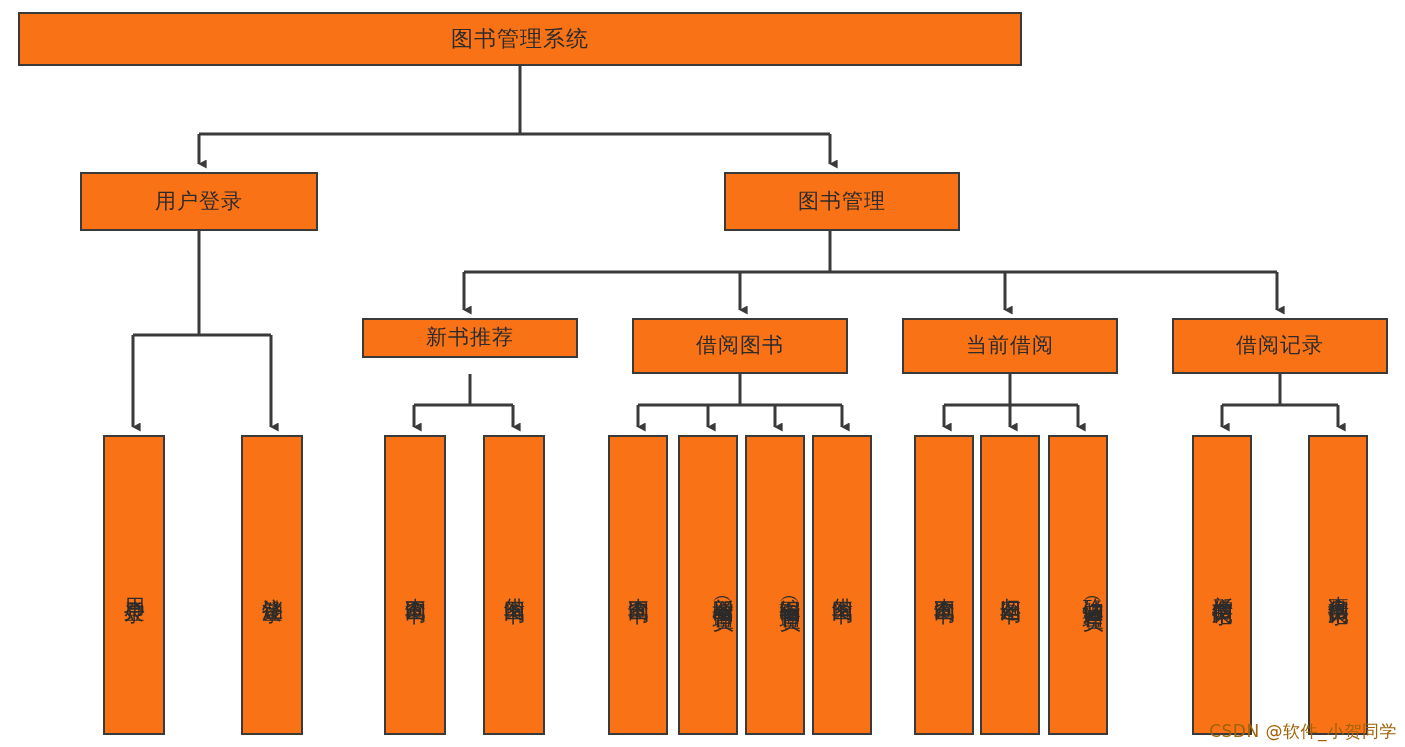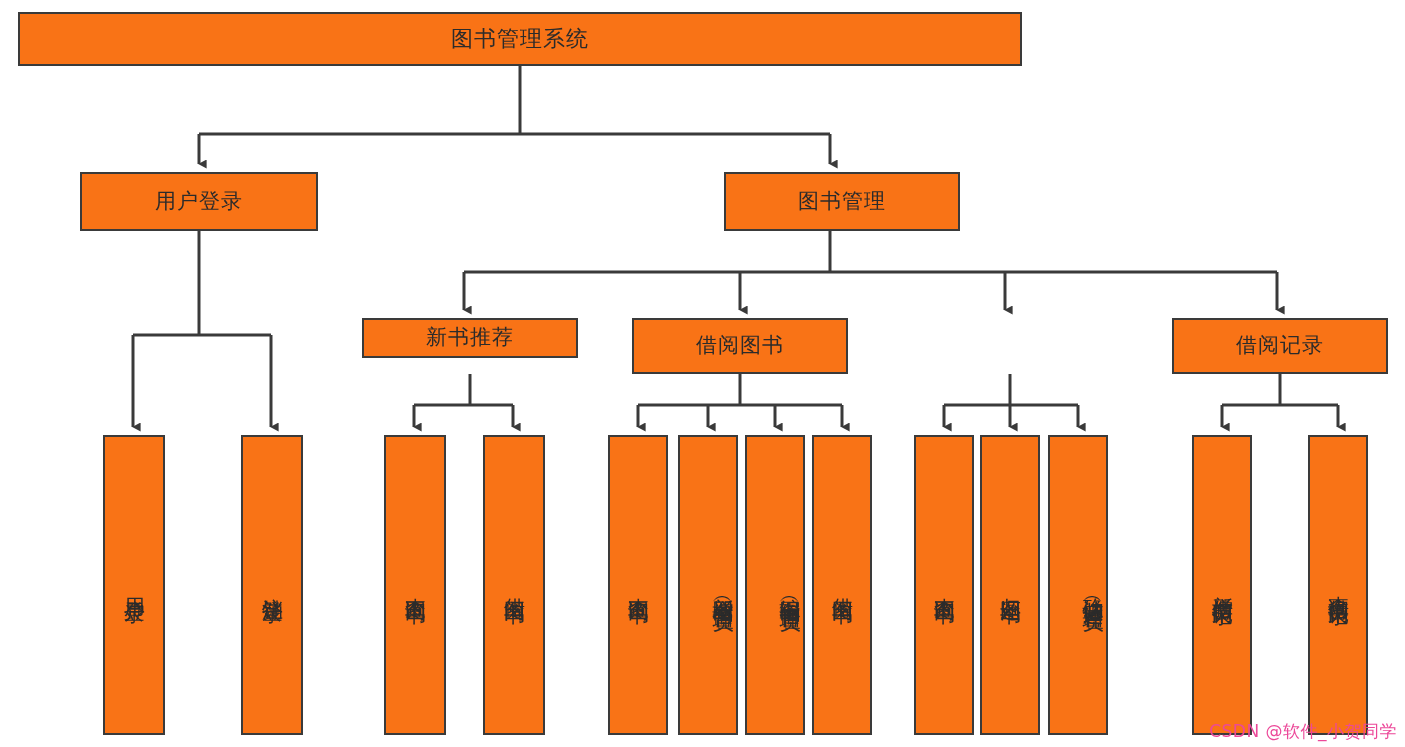--- a/index.html
+++ b/index.html
@@ -58,21 +58,21 @@
   }
   .node.vertical.leaf-tall {
     align-items: center;
     padding-top: 0;
   }
   .watermark {
     position: absolute;
     right: 8px;
     bottom: 4px;
     font-size: 17px;
-    color: #ec4899;
+    color: #a16207;
     letter-spacing: 0.5px;
     white-space: nowrap;
     user-select: none;
   }
 </style>
 </head>
 <body>
 
 <div id="diagram-root">
 
@@ -126,20 +126,21 @@
     </g>
   </svg>
 
   <div class="node horizontal root-node" style="left:18px; top:12px; width:1004px; height:54px;">图书管理系统</div>
 
   <div class="node horizontal" style="left:80px; top:172px; width:238px; height:59px;">用户登录</div>
   <div class="node horizontal" style="left:712px; top:172px; width:236px; height:59px;margin-left:12px;">图书管理</div>
 
   <div class="node horizontal" style="left:362px; top:318px; width:216px; height:40px;">新书推荐</div>
   <div class="node horizontal" style="left:632px; top:318px; width:216px; height:56px;">借阅图书</div>
+  <div class="node horizontal" style="left:902px; top:318px; width:216px; height:56px;">当前借阅</div>
   <div class="node horizontal" style="left:1172px; top:318px; width:216px; height:56px;">借阅记录</div>
 
   <div class="node vertical leaf-tall" style="left:103px; top:435px; width:62px; height:300px;">用户登录</div>
   <div class="node vertical leaf-tall" style="left:241px; top:435px; width:62px; height:300px;">注销登录</div>
 
   <div class="node vertical leaf-tall" style="left:384px; top:435px; width:62px; height:300px;">查询图书</div>
   <div class="node vertical leaf-tall" style="left:483px; top:435px; width:62px; height:300px;">借阅图书</div>
 
   <div class="node vertical leaf-tall" style="left:608px; top:435px; width:60px; height:300px;">查询图书</div>
   <div class="node vertical" style="left:678px; top:435px; width:60px; height:300px;">新增图书（管理员）</div>

